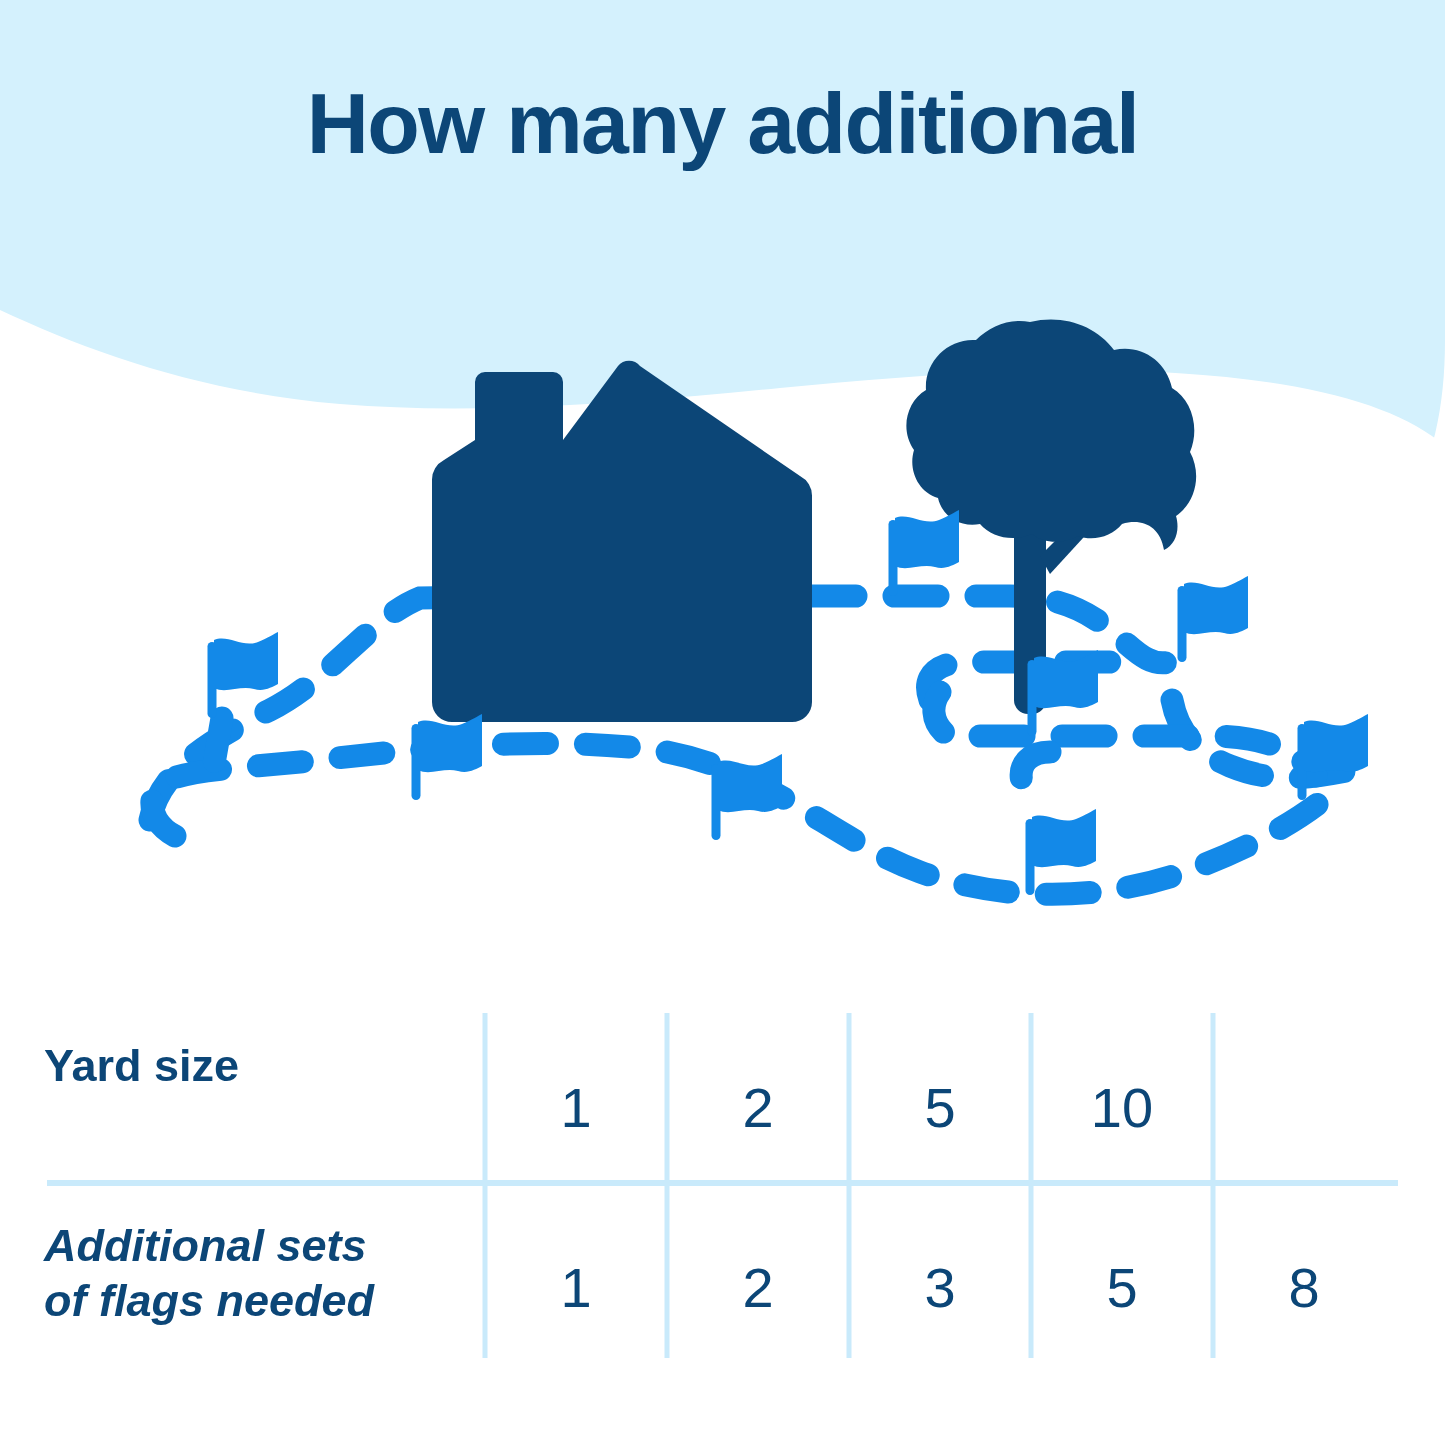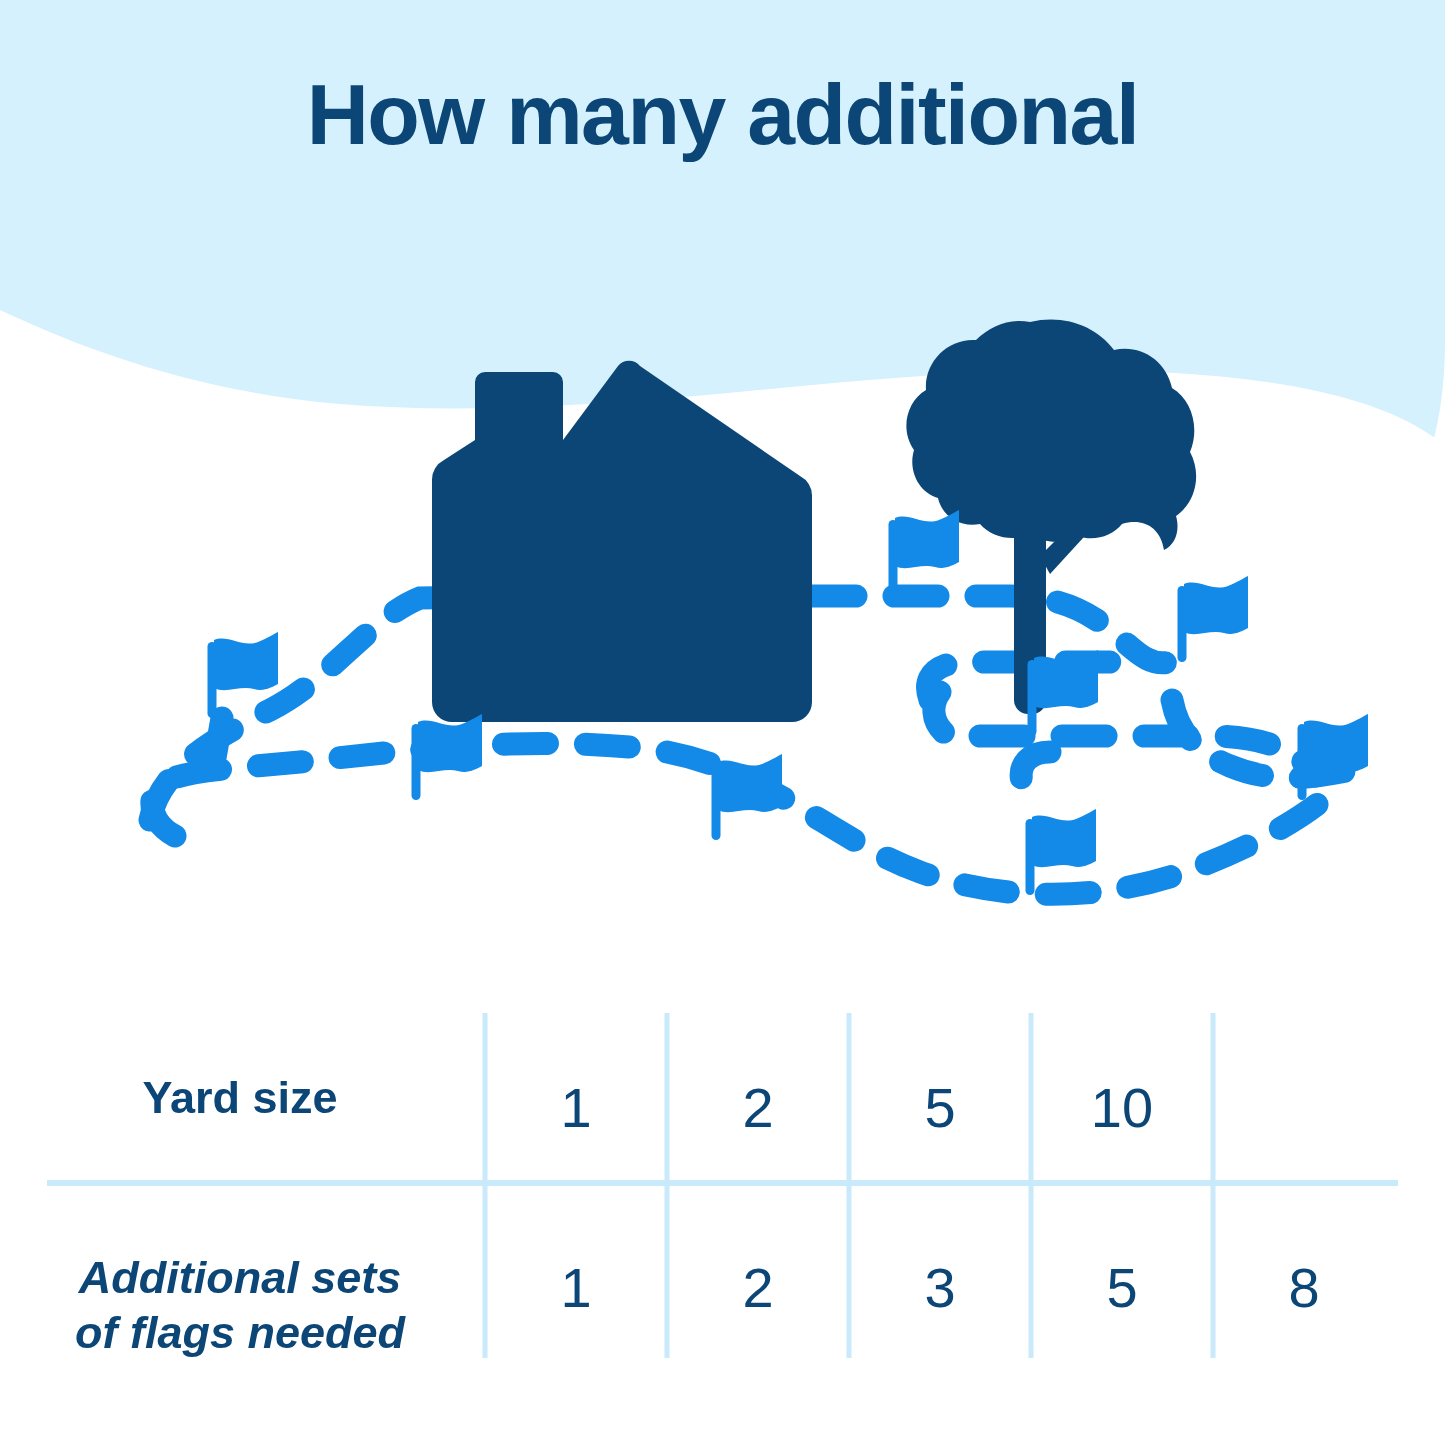--- a/index.html
+++ b/index.html
@@ -22,21 +22,21 @@
   #bg-blob {
     position: absolute;
     left: 0; top: 0;
     width: 1445px; height: 1445px;
     pointer-events: none;
   }
   
   #title-block {
     position: absolute;
     left: 0;
-    top: 60px;
+    top: 69px;
     width: 1445px;
     text-align: center;
     z-index: 5;
   }
   #title-block .title-line {
     display: block;
     color: #0c4677;
     font-family: "Liberation Sans", sans-serif;
     font-weight: bold;
     font-size: 86px;
@@ -62,29 +62,28 @@
     z-index: 6;
   }
   .tbl-grid {
     position: absolute;
     left: 0; top: 0;
     width: 1445px; height: 360px;
     pointer-events: none;
   }
   .tbl-rowlabel {
     position: absolute;
-    left: 24px;
+    left: 44px;
     width: 432px;
-    text-align: center;
+    text-align: left;
     color: #0c4677;
     font-family: "Liberation Sans", sans-serif;
     font-weight: bold;
     font-size: 45px;
     line-height: 55px;
-    margin-top: 32px;
   }
   #rowlabel-0 { top: 28px; }
   #rowlabel-1 { top: 208px; font-style: italic; }
   .tbl-cell {
     position: absolute;
     width: 182px;
     text-align: center;
     color: #0c4677;
     font-family: "Liberation Sans", sans-serif;
     font-weight: normal;

